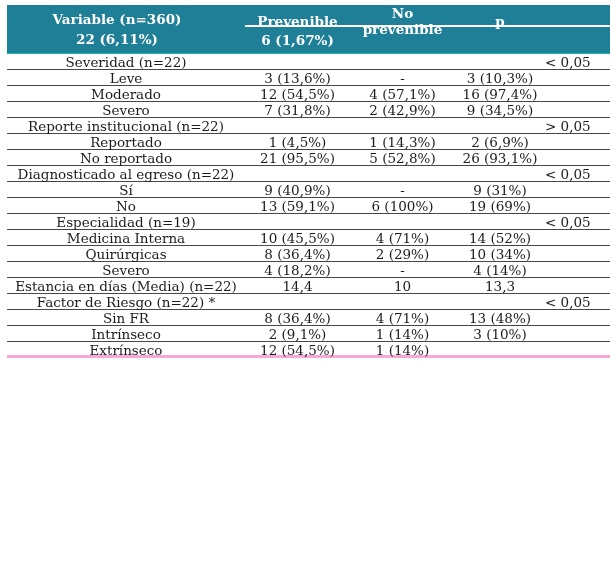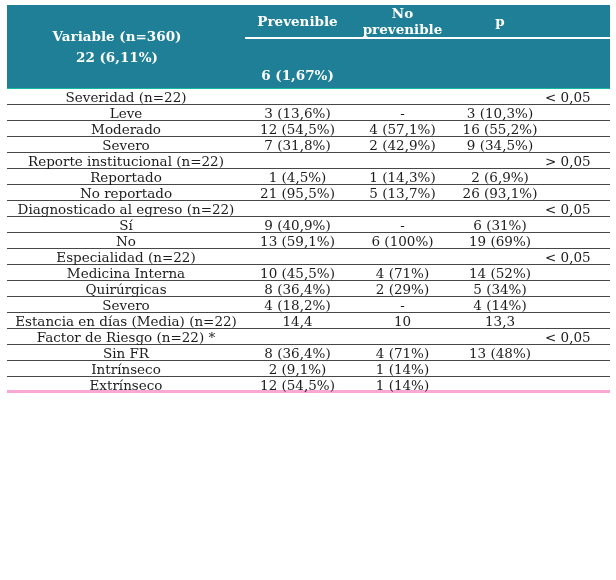--- a/index.html
+++ b/index.html
@@ -38,22 +38,22 @@
     width: 365px;
     display: flex;
     flex-direction: column;
   }
   .th-row {
     display: grid;
     grid-template-columns: 105px 105px 90px 65px;
     align-items: center;
     text-align: center;
   }
-  .th-row.row1 { height: 34px; border-bottom: 2px solid #ffffff; }
-  .th-row.row2 { height: 26px; margin-top: 23px; }
+  .th-row.row1 { height: 22px; border-bottom: 2px solid #ffffff; }
+  .th-row.row2 { height: 26px; }
   
   .tr {
     display: grid;
     grid-template-columns: 238px 105px 105px 90px 65px;
     height: 16px;
     align-items: center;
     text-align: center;
     font-size: 13.5px;
     border-bottom: 1px solid #474747;
   }
@@ -99,21 +99,21 @@
         <div class="cell-label">Leve</div>
         <div class="cell-val">3 (13,6%)</div>
         <div class="cell-val">-</div>
         <div class="cell-val">3 (10,3%)</div>
         <div class="cell-p"></div>
       </div>
       <div class="tr">
         <div class="cell-label">Moderado</div>
         <div class="cell-val">12 (54,5%)</div>
         <div class="cell-val">4 (57,1%)</div>
-        <div class="cell-val">16 (55,2%)</div>
+        <div class="cell-val">16 (97,4%)</div>
         <div class="cell-p"></div>
       </div>
       <div class="tr">
         <div class="cell-label">Severo</div>
         <div class="cell-val">7 (31,8%)</div>
         <div class="cell-val">2 (42,9%)</div>
         <div class="cell-val">9 (34,5%)</div>
         <div class="cell-p"></div>
       </div>
       <div class="tr">
@@ -126,64 +126,64 @@
       <div class="tr">
         <div class="cell-label">Reportado</div>
         <div class="cell-val">1 (4,5%)</div>
         <div class="cell-val">1 (14,3%)</div>
         <div class="cell-val">2 (6,9%)</div>
         <div class="cell-p"></div>
       </div>
       <div class="tr">
         <div class="cell-label">No reportado</div>
         <div class="cell-val">21 (95,5%)</div>
-        <div class="cell-val">5 (13,7%)</div>
+        <div class="cell-val">5 (52,8%)</div>
         <div class="cell-val">26 (93,1%)</div>
         <div class="cell-p"></div>
       </div>
       <div class="tr">
         <div class="cell-label">Diagnosticado al egreso (n=22)</div>
         <div class="cell-val"></div>
         <div class="cell-val"></div>
         <div class="cell-val"></div>
         <div class="cell-p">&lt; 0,05</div>
       </div>
       <div class="tr">
         <div class="cell-label">Sí</div>
         <div class="cell-val">9 (40,9%)</div>
         <div class="cell-val">-</div>
-        <div class="cell-val">6 (31%)</div>
+        <div class="cell-val">9 (31%)</div>
         <div class="cell-p"></div>
       </div>
       <div class="tr">
         <div class="cell-label">No</div>
         <div class="cell-val">13 (59,1%)</div>
         <div class="cell-val">6 (100%)</div>
         <div class="cell-val">19 (69%)</div>
         <div class="cell-p"></div>
       </div>
       <div class="tr">
-        <div class="cell-label">Especialidad (n=22)</div>
+        <div class="cell-label">Especialidad (n=19)</div>
         <div class="cell-val"></div>
         <div class="cell-val"></div>
         <div class="cell-val"></div>
         <div class="cell-p">&lt; 0,05</div>
       </div>
       <div class="tr">
         <div class="cell-label">Medicina Interna</div>
         <div class="cell-val">10 (45,5%)</div>
         <div class="cell-val">4 (71%)</div>
         <div class="cell-val">14 (52%)</div>
         <div class="cell-p"></div>
       </div>
       <div class="tr">
         <div class="cell-label">Quirúrgicas</div>
         <div class="cell-val">8 (36,4%)</div>
         <div class="cell-val">2 (29%)</div>
-        <div class="cell-val">5 (34%)</div>
+        <div class="cell-val">10 (34%)</div>
         <div class="cell-p"></div>
       </div>
       <div class="tr">
         <div class="cell-label">Severo</div>
         <div class="cell-val">4 (18,2%)</div>
         <div class="cell-val">-</div>
         <div class="cell-val">4 (14%)</div>
         <div class="cell-p"></div>
       </div>
       <div class="tr">
@@ -204,20 +204,21 @@
         <div class="cell-label">Sin FR</div>
         <div class="cell-val">8 (36,4%)</div>
         <div class="cell-val">4 (71%)</div>
         <div class="cell-val">13 (48%)</div>
         <div class="cell-p"></div>
       </div>
       <div class="tr">
         <div class="cell-label">Intrínseco</div>
         <div class="cell-val">2 (9,1%)</div>
         <div class="cell-val">1 (14%)</div>
+        <div class="cell-val">3 (10%)</div>
         <div class="cell-p"></div>
       </div>
       <div class="tr">
         <div class="cell-label">Extrínseco</div>
         <div class="cell-val">12 (54,5%)</div>
         <div class="cell-val">1 (14%)</div>
         <div class="cell-p"></div>
       </div>
     </div>
 

